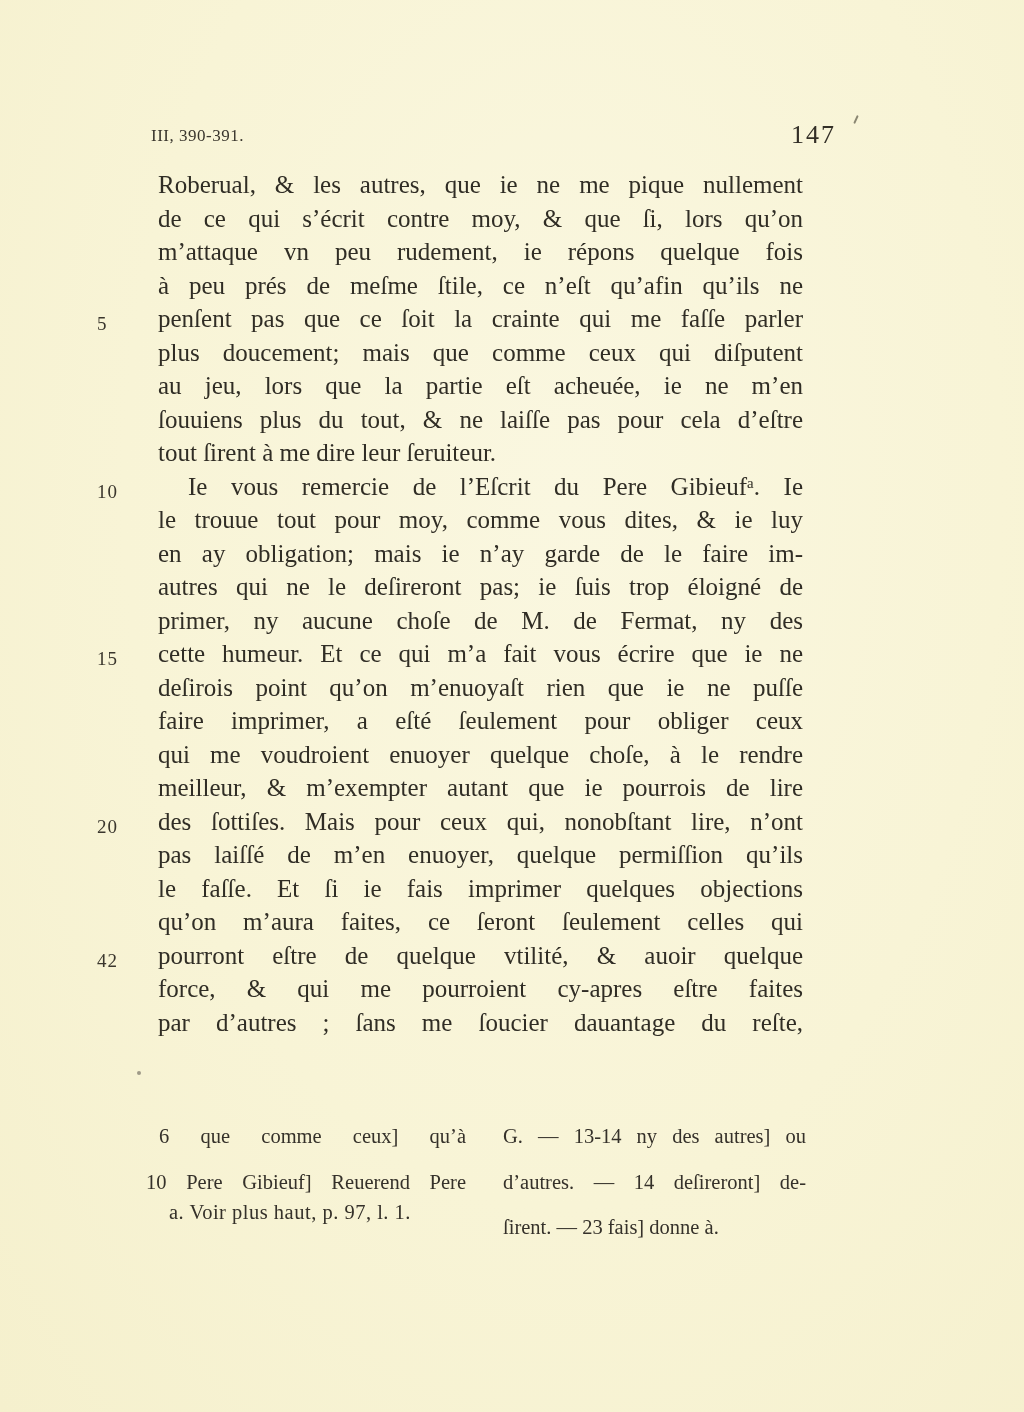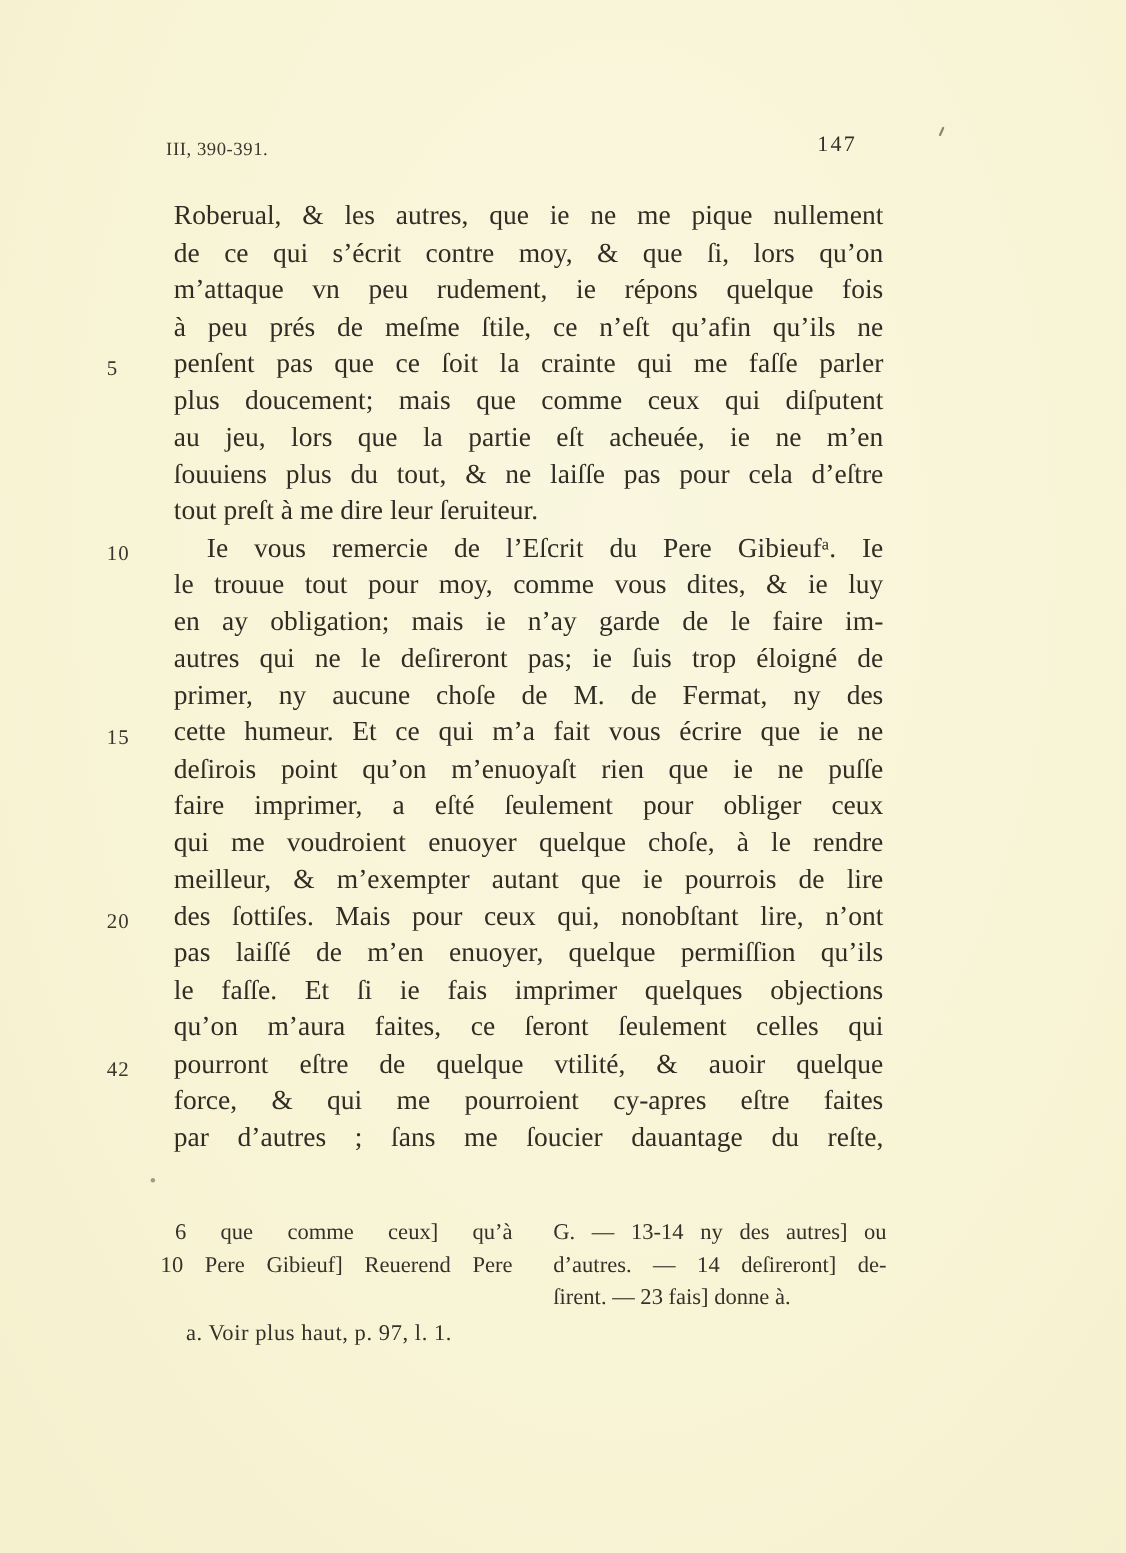--- a/index.html
+++ b/index.html
@@ -16,45 +16,45 @@
   
   .header-left {
     position:absolute; left:151px; top:126px;
     font-size:17px; letter-spacing:0.5px; color:#3a362d;
   }
   .header-center {
     position:absolute; left:0; right:0; top:115px; text-align:center;
     font-size:28px; letter-spacing:2.5px; font-variant:small-caps; color:#2f2c24;
   }
   .header-right {
-    position:absolute; left:743px; top:120px;
-    font-size:20px; letter-spacing:2px;font-family:Liberation Serif, serif;
+    position:absolute; left:791px; top:120px;
+    font-size:26px; letter-spacing:2px;font-family:Liberation Serif, serif;
   }
   
   .text-block {
-    position:absolute; left:158px; top:180px; width:645px;
+    position:absolute; left:158px; top:168px; width:645px;
     font-size:25px; line-height:33.5px; color:#302d25;
   }
   .line { position:relative; text-align:justify; }
   .line.just { text-align-last:justify; }
   .line.indent { text-indent:30px; }
   .line .num {
     position:absolute; left:-61px; top:5px; width:37px;
     text-align:right; font-size:19px; letter-spacing:1px; color:#3a362d;
     text-indent:0;
   }
   
   .apparatus {
     position:absolute; left:146px; top:1106px; width:660px;
     display:flex; gap:37px;
     font-size:20.5px; line-height:29.5px; color:#35312a;
   }
   .app-col-left  { width:320px; }
   .app-col-right { width:303px; }
-  .app-line { text-align:justify; }
+  .app-line { text-align:justify;margin-top:16px; }
   .app-line.just { text-align-last:justify; }
   .app-line.indent { text-indent:13px; }
   
   .footnote {
     position:absolute; left:169px; top:1201px;
     font-size:20.5px; letter-spacing:0.5px; color:#35312a;
   }
   
   .speck-apostrophe {
     position:absolute; left:855px; top:115px; width:2px; height:9px;
@@ -76,21 +76,21 @@
 
   <div class="text-block">
       <div class="line just"><span>Roberual, &amp; les autres, que ie ne me pique nullement</span></div>
       <div class="line just"><span>de ce qui s’écrit contre moy, &amp; que ſi, lors qu’on</span></div>
       <div class="line just"><span>m’attaque vn peu rudement, ie répons quelque fois</span></div>
       <div class="line just"><span>à peu prés de meſme ſtile, ce n’eſt qu’afin qu’ils ne</span></div>
       <div class="line just"><span class="num">5</span><span>penſent pas que ce ſoit la crainte qui me faſſe parler</span></div>
       <div class="line just"><span>plus doucement; mais que comme ceux qui diſputent</span></div>
       <div class="line just"><span>au jeu, lors que la partie eſt acheuée, ie ne m’en</span></div>
       <div class="line just"><span>ſouuiens plus du tout, &amp; ne laiſſe pas pour cela d’eſtre</span></div>
-      <div class="line"><span>tout preſt à me dire leur ſeruiteur.</span></div>
+      <div class="line"><span>tout ſirent à me dire leur ſeruiteur.</span></div>
       <div class="line just indent"><span class="num">10</span><span>Ie vous remercie de l’Eſcrit du Pere Gibieufᵃ. Ie</span></div>
       <div class="line just"><span>le trouue tout pour moy, comme vous dites, &amp; ie luy</span></div>
       <div class="line just"><span>en ay obligation; mais ie n’ay garde de le faire im-</span></div>
       <div class="line just"><span>autres qui ne le deſireront pas; ie ſuis trop éloigné de</span></div>
       <div class="line just"><span>primer, ny aucune choſe de M. de Fermat, ny des</span></div>
       <div class="line just"><span class="num">15</span><span>cette humeur. Et ce qui m’a fait vous écrire que ie ne</span></div>
       <div class="line just"><span>deſirois point qu’on m’enuoyaſt rien que ie ne puſſe</span></div>
       <div class="line just"><span>faire imprimer, a eſté ſeulement pour obliger ceux</span></div>
       <div class="line just"><span>qui me voudroient enuoyer quelque choſe, à le rendre</span></div>
       <div class="line just"><span>meilleur, &amp; m’exempter autant que ie pourrois de lire</span></div>

